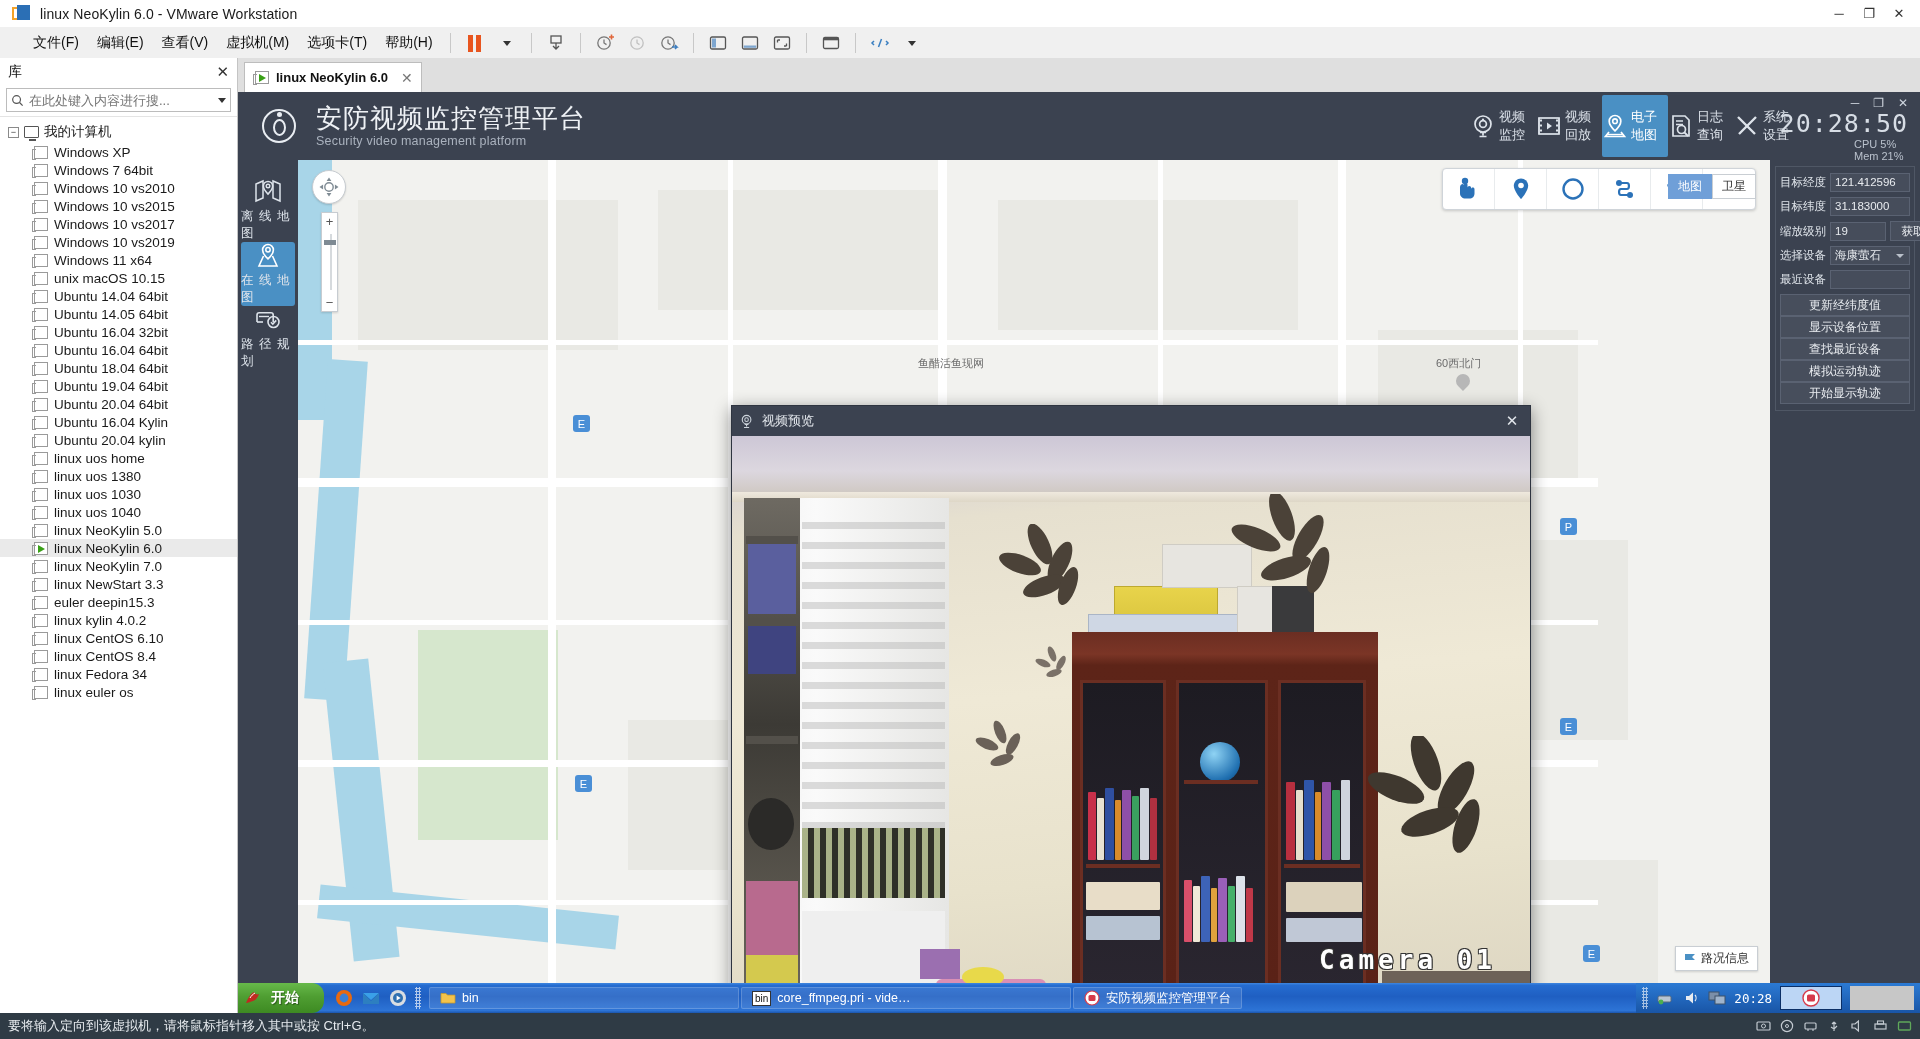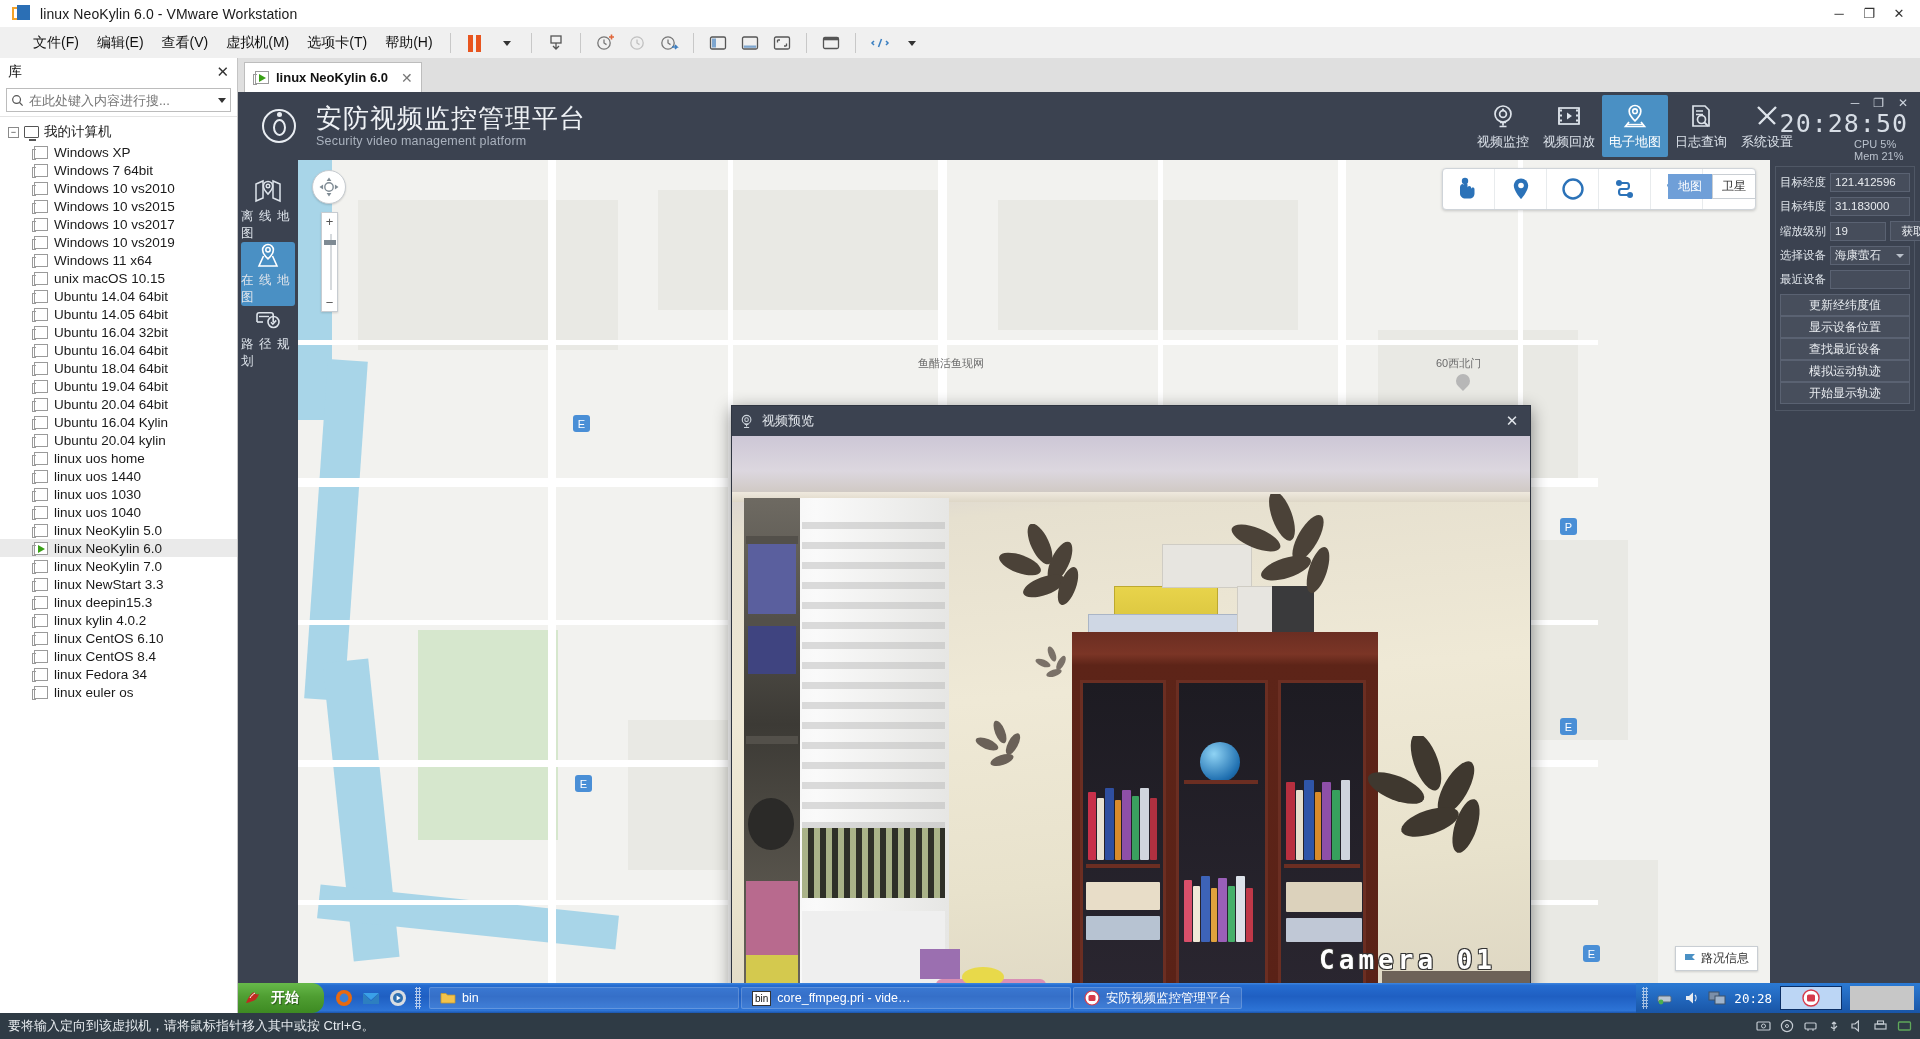--- a/index.html
+++ b/index.html
@@ -99,21 +99,21 @@
   }
   .brand-ic { width: 46px; height: 46px; flex: 0 0 46px; position: relative; }
   .brand-ic .outer { position:absolute; left:6px; top:6px; width:34px; height:34px; border:2.5px solid #e9edf2; border-radius:50%; }
   .brand-ic .inner { position:absolute; left:17px; top:16px; width:13px; height:17px; border:2.5px solid #e9edf2; border-radius:50%; }
   .brand-ic .dot { position:absolute; left:21px; top:9px; width:5px; height:5px; background:#e9edf2; border-radius:50%; }
   .brand-text { margin-left: 14px; }
   .brand-cn { font-size: 26px; color: #eef1f5; letter-spacing: 1px; line-height: 1.15; }
   .brand-en { font-size: 12.5px; color: #aab2be; letter-spacing: .2px; }
   .hdr-nav { margin-left: auto; display: flex; align-items: flex-start; height: 100%; }
   .nav-item {
-    width: 66px; height: 62px; margin-top: 3px; display: flex; flex-direction: column;
+    width: 66px; height: 62px; margin-top: 3px; display: flex; flex-direction: row;
     align-items: center; justify-content: center; gap: 3px; color: #dbe1e9; font-size: 13px;
   }
   .nav-item.active { background: #4a90c4; color: #fff; border-radius: 2px; }
   .nav-ic { height: 28px; display: flex; align-items: center; justify-content: center; }
   .hdr-right { width: 120px; height:100%; display:flex; flex-direction: column; align-items: flex-end; padding: 4px 12px 0 6px;}
   .hdr-wc { display: flex; gap: 14px; color: #cfd6df; font-size: 12px; height: 14px; align-items:center;}
   .clock { font-family: "DejaVu Sans Mono", monospace; font-size: 25px; color: #d7dde5; letter-spacing: 1px; line-height: 1.05; margin-top:1px;}
   .sysinfo { font-size: 11px; color: #b9c1cc; margin-top: 1px; margin-left: 48px;}
 
   
@@ -471,21 +471,21 @@
             <div class="vm-item">
               <span class="vm-ic"></span>
               <span>Ubuntu 20.04 kylin</span>
             </div>
             <div class="vm-item">
               <span class="vm-ic"></span>
               <span>linux uos home</span>
             </div>
             <div class="vm-item">
               <span class="vm-ic"></span>
-              <span>linux uos 1440</span>
+              <span>linux uos 1380</span>
             </div>
             <div class="vm-item">
               <span class="vm-ic"></span>
               <span>linux uos 1030</span>
             </div>
             <div class="vm-item">
               <span class="vm-ic"></span>
               <span>linux uos 1040</span>
             </div>
             <div class="vm-item">
@@ -499,21 +499,21 @@
             <div class="vm-item">
               <span class="vm-ic"></span>
               <span>linux NeoKylin 7.0</span>
             </div>
             <div class="vm-item">
               <span class="vm-ic"></span>
               <span>linux NewStart 3.3</span>
             </div>
             <div class="vm-item">
               <span class="vm-ic"></span>
-              <span>linux deepin15.3</span>
+              <span>euler deepin15.3</span>
             </div>
             <div class="vm-item">
               <span class="vm-ic"></span>
               <span>linux kylin 4.0.2</span>
             </div>
             <div class="vm-item">
               <span class="vm-ic"></span>
               <span>linux CentOS 6.10</span>
             </div>
             <div class="vm-item">

